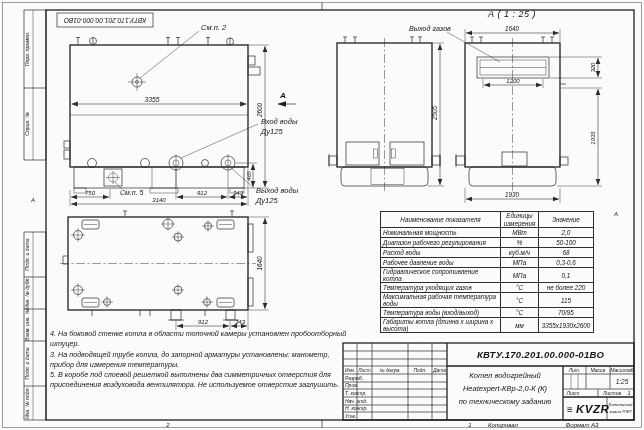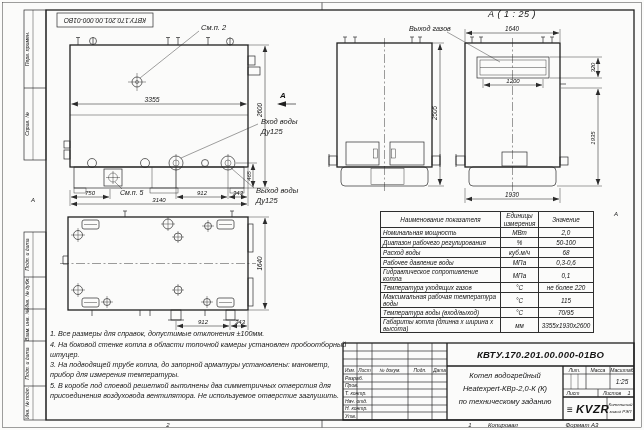--- a/index.html
+++ b/index.html
@@ -465,19 +465,18 @@
         </tr>
   <tr style="height:15px">
           <td>Габариты котла (длинна х ширина х высота)</td>
           <td class="c-unit">мм</td>
           <td class="c-val">3355х1930х2600</td>
         </tr>
 </tbody>
     </table>
 
 <div class="notes">
-  <p>1. Все размеры для справок, допустимые отклонения ±100мм.</p>
   <p>4. На боковой стенке котла в области топочной камеры установлен пробоотборный штуцер.</p>
   <p>3. На подводящей трубе котла, до запорной арматуры установлены: манометр, прибор для измерения температуры.</p>
   <p>5. В коробе под слоевой решеткой выполнены два симметричных отверстия для присоединения воздуховода вентилятора. Не используемое отверстие заглушить.</p>
 </div>
 
 </div>
 
 </body></html>

